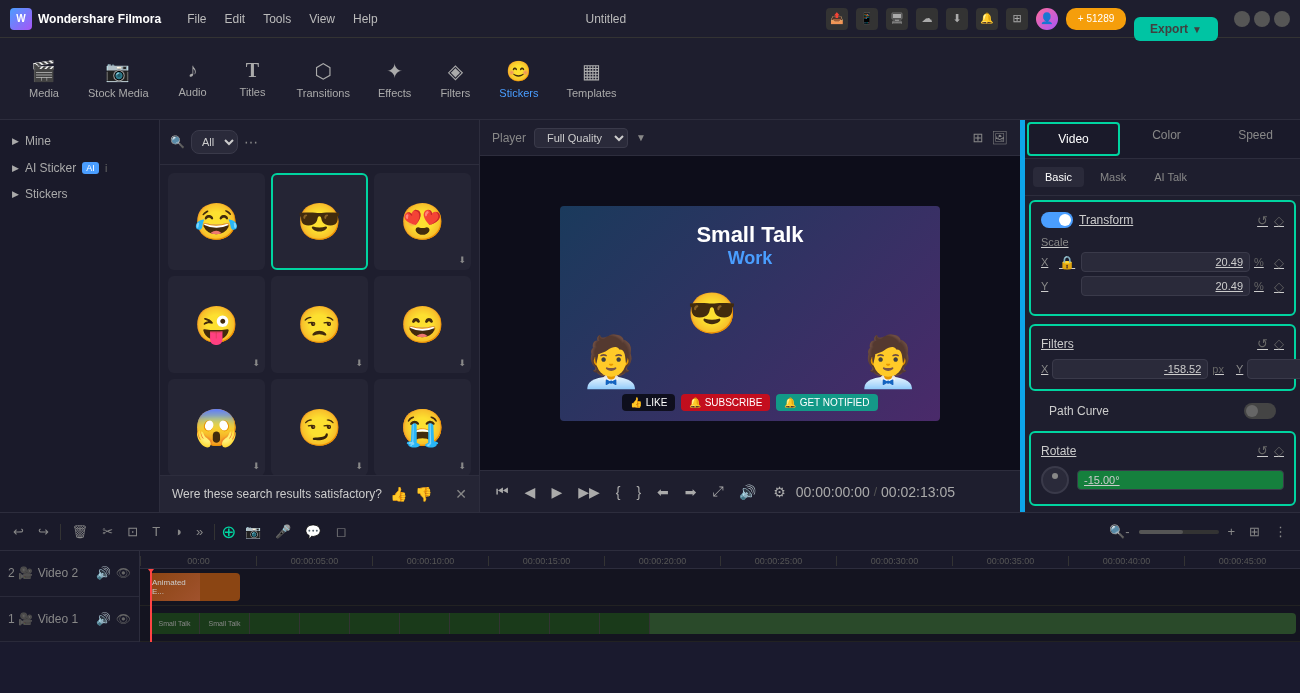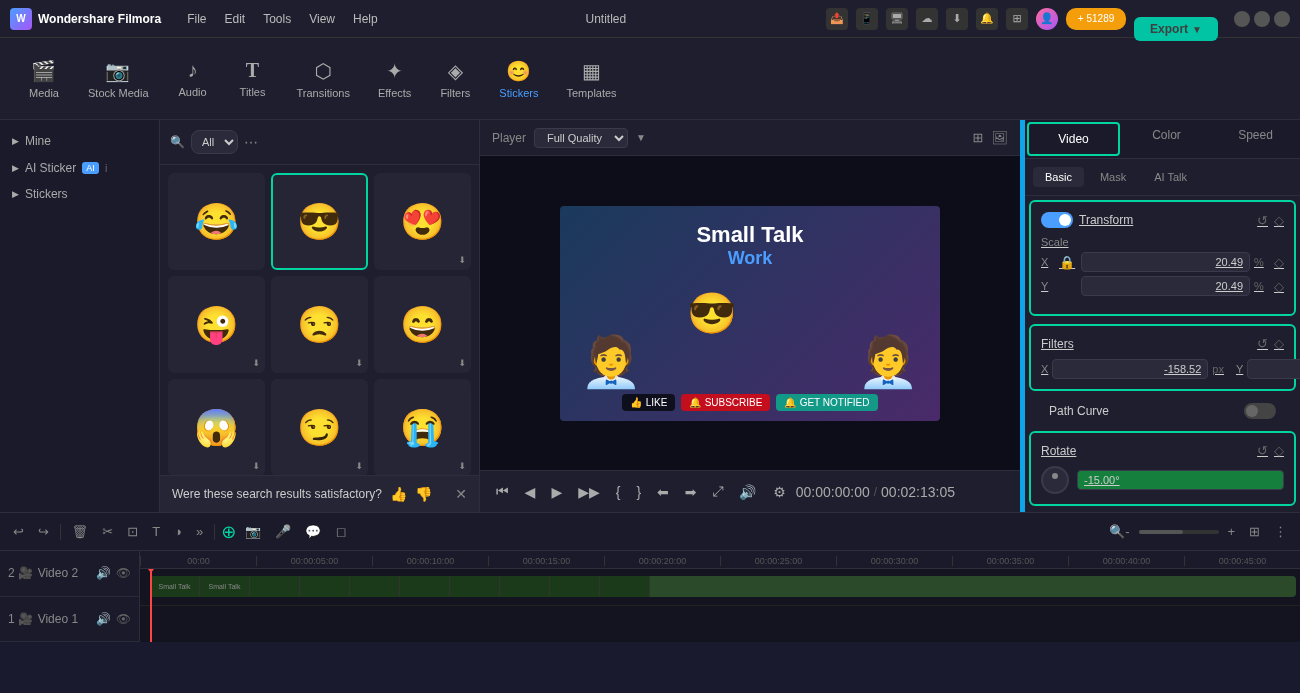--- a/index.html
+++ b/index.html
@@ -645,20 +645,27 @@
           <div class="ruler-mark">00:00:35:00</div>
           <div class="ruler-mark">00:00:40:00</div>
           <div class="ruler-mark">00:00:45:00</div>
         </div>
       </div>
 
       <div class="timeline-track-area">
 
         <div class="playhead"></div>
 
+        <div class="track-row">
+          <div class="track-clip clip-video2">
+            <div class="clip-video2-img">
+              <span style="font-size:8px;color:#ccc;padding:2px;">Animated E...</span>
+            </div>
+          </div>
+        </div>
 
         <div class="track-row">
           <div class="track-clip clip-video1">
             <div class="clip-strip">
               <div class="clip-frame">
                 <span style="font-size:7px;color:#888;">Small Talk</span>
               </div>
               <div class="clip-frame">
                 <span style="font-size:7px;color:#888;">Small Talk</span>
               </div>

